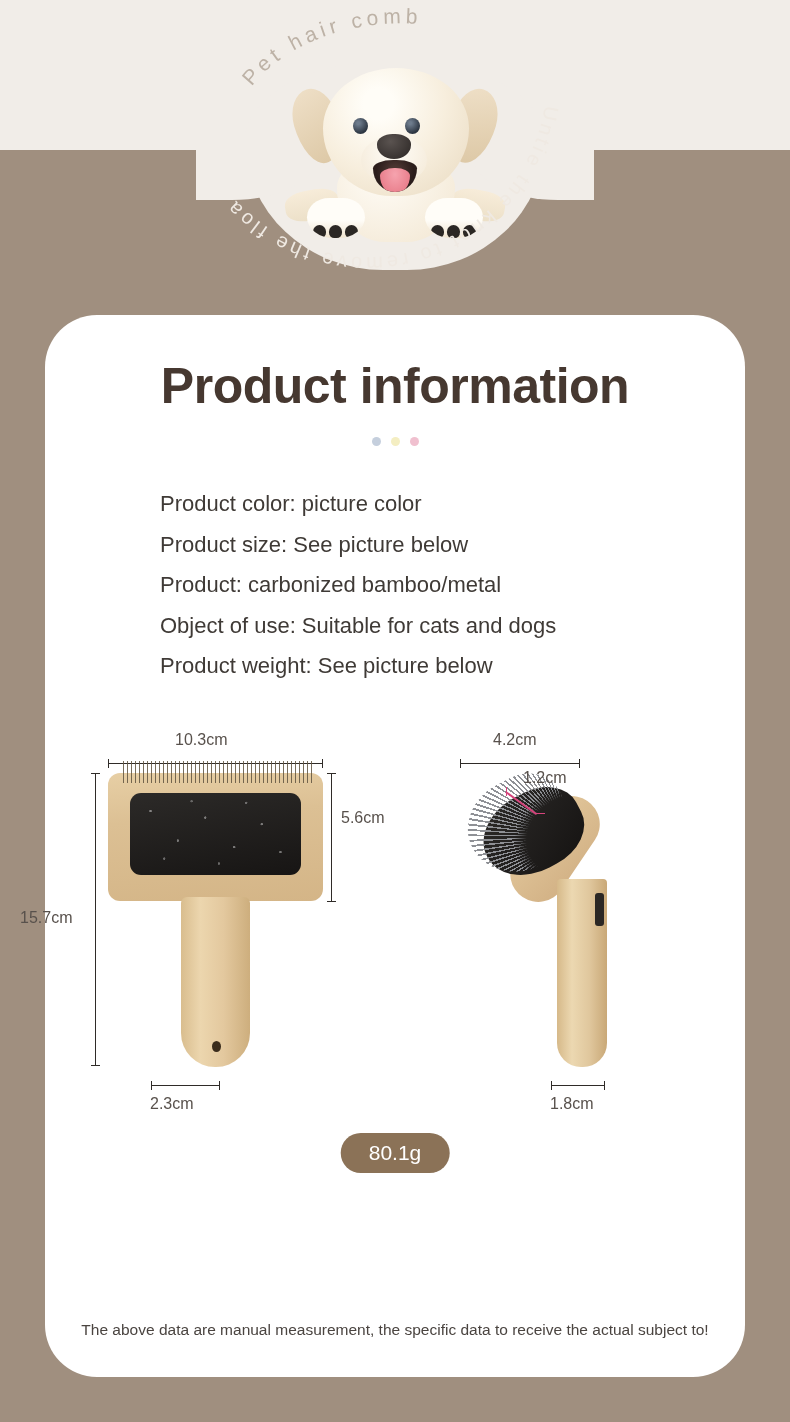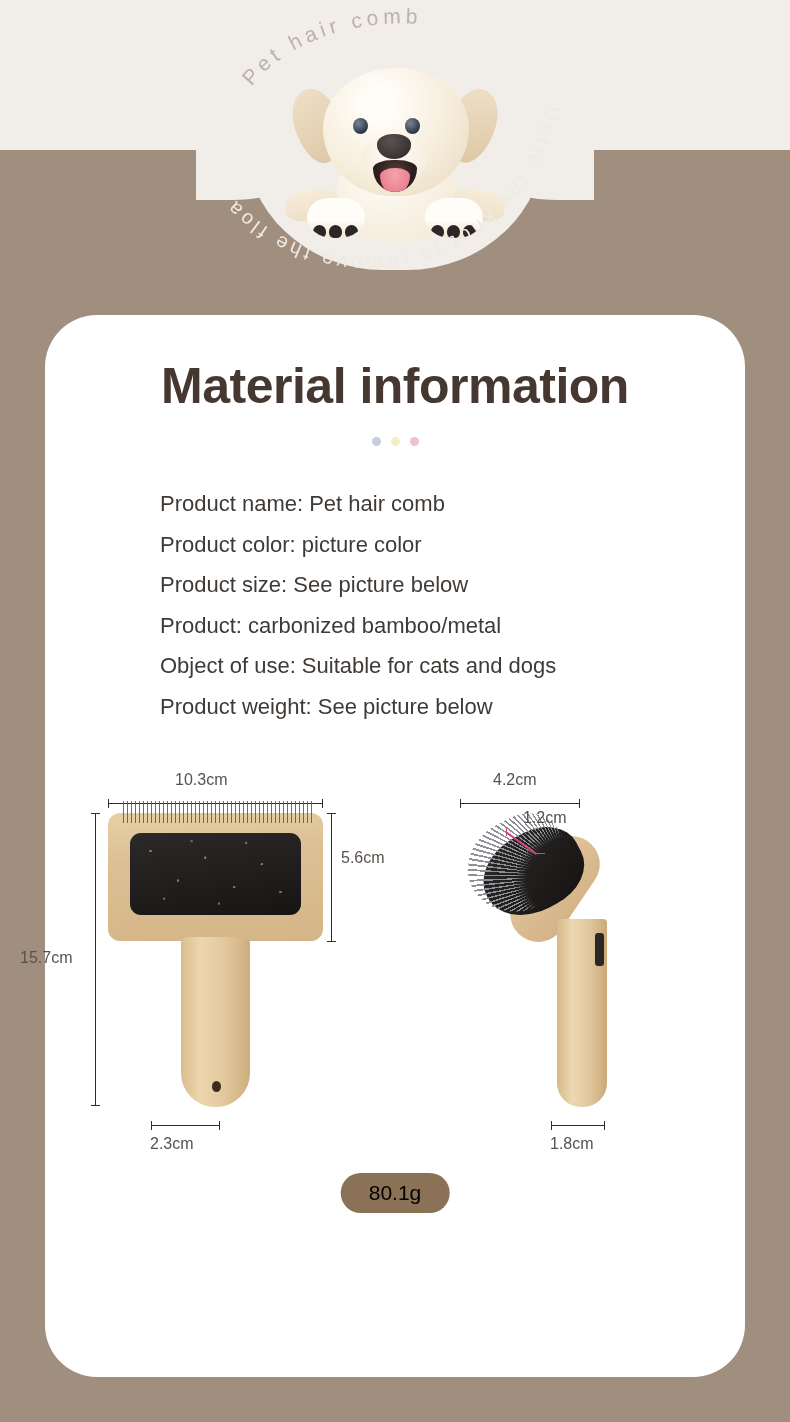--- a/index.html
+++ b/index.html
@@ -214,21 +214,21 @@
   .bs-button {
     position: absolute; left: 130px; top: 122px; width: 9px; height: 33px;
     background: #2b2724; border-radius: 3px;
   }
 
   .pink-line { position: absolute; background: #d6447c; }
 
   .weight-badge {
     position: absolute; left: 50%; transform: translateX(-50%);
     bottom: 8px;
-    background: #8b7257; color: #000000;
+    background: #8b7257; color: #ffffff;
     font-size: 21px; padding: 8px 28px; border-radius: 22px;
   }
 
   .footnote {
     position: absolute; left: 0; right: 0; bottom: 38px; text-align: center;
     font-size: 15.5px; color: #4a4440;
   }
 </style>
 </head>
 <body>
@@ -277,30 +277,29 @@
         <textPath href="#arcTop" startOffset="2%">Pet hair comb</textPath>
       </text>
       <text class="arc-bot-text">
         <textPath href="#arcBot" startOffset="0%">Untie the knot to remove the float</textPath>
       </text>
     </svg>
   </div>
 
   <div class="card">
 
-    <div class="card-title">Material information</div>
+    <div class="card-title">Product information</div>
 
     <div class="dots">
       <span class="dot" style="background: rgb(197, 207, 221);"></span>
       <span class="dot" style="background: rgb(244, 238, 194);"></span>
       <span class="dot" style="background: rgb(240, 192, 207);"></span>
     </div>
 
     <div class="spec-list">
-      <div class="spec-line">Product name: Pet hair comb</div>
       <div class="spec-line">Product color: picture color</div>
       <div class="spec-line">Product size: See picture below</div>
       <div class="spec-line">Product: carbonized bamboo/metal</div>
       <div class="spec-line">Object of use: Suitable for cats and dogs</div>
       <div class="spec-line">Product weight: See picture below</div>
     </div>
 
     <div class="diagram">
 
       <div class="dim-label" style="left:130px; top:10px;">10.3cm</div>
@@ -354,14 +353,15 @@
       <div class="pink-line" style="left: 491px; top: 92px; width: 9px; height: 1px; background: rgb(214, 68, 124);"></div>
 
       <div class="dim-line-h" style="left:506px; top:364px; width:54px;"></div>
       <div class="tick-v" style="left:506px; top:360px;"></div>
       <div class="tick-v" style="left:559px; top:360px;"></div>
       <div class="dim-label" style="left:505px; top:374px;">1.8cm</div>
 
       <div class="weight-badge" style="background: rgb(139, 114, 87);">80.1g</div>
     </div>
 
+    <div class="footnote">The above data are manual measurement, the specific data to receive the actual subject to!</div>
   </div>
 </div>
 
 </body></html>

